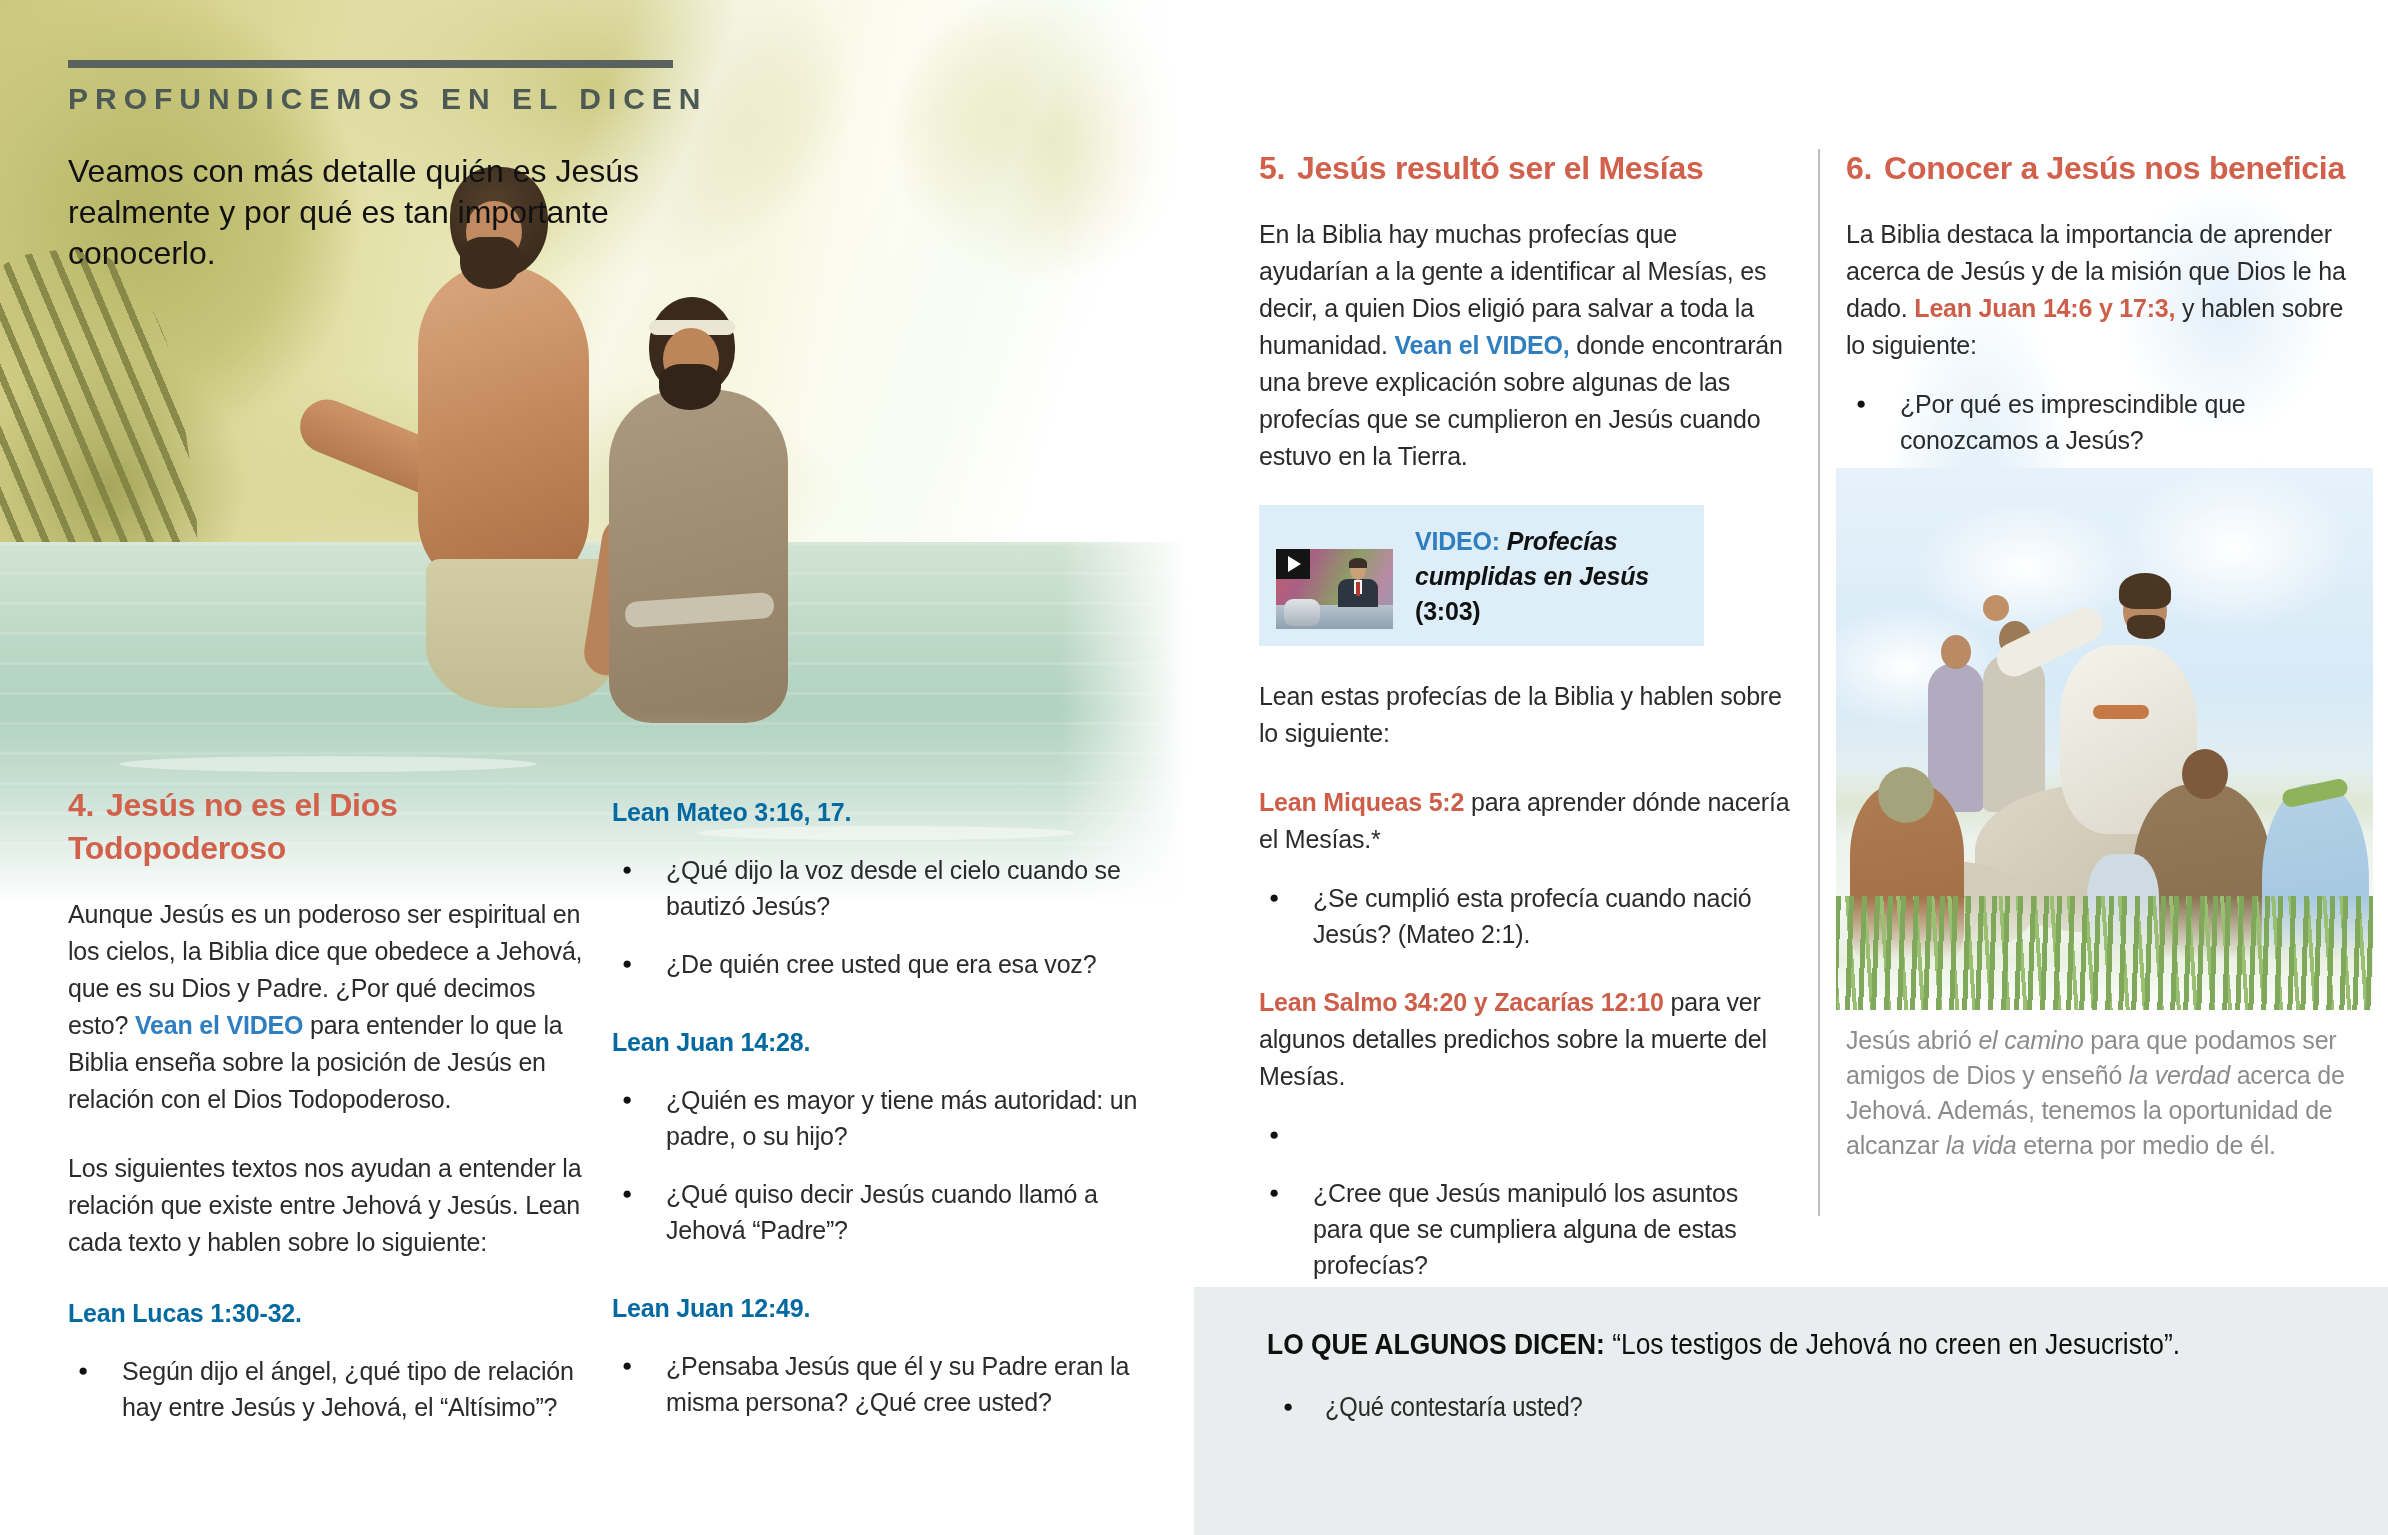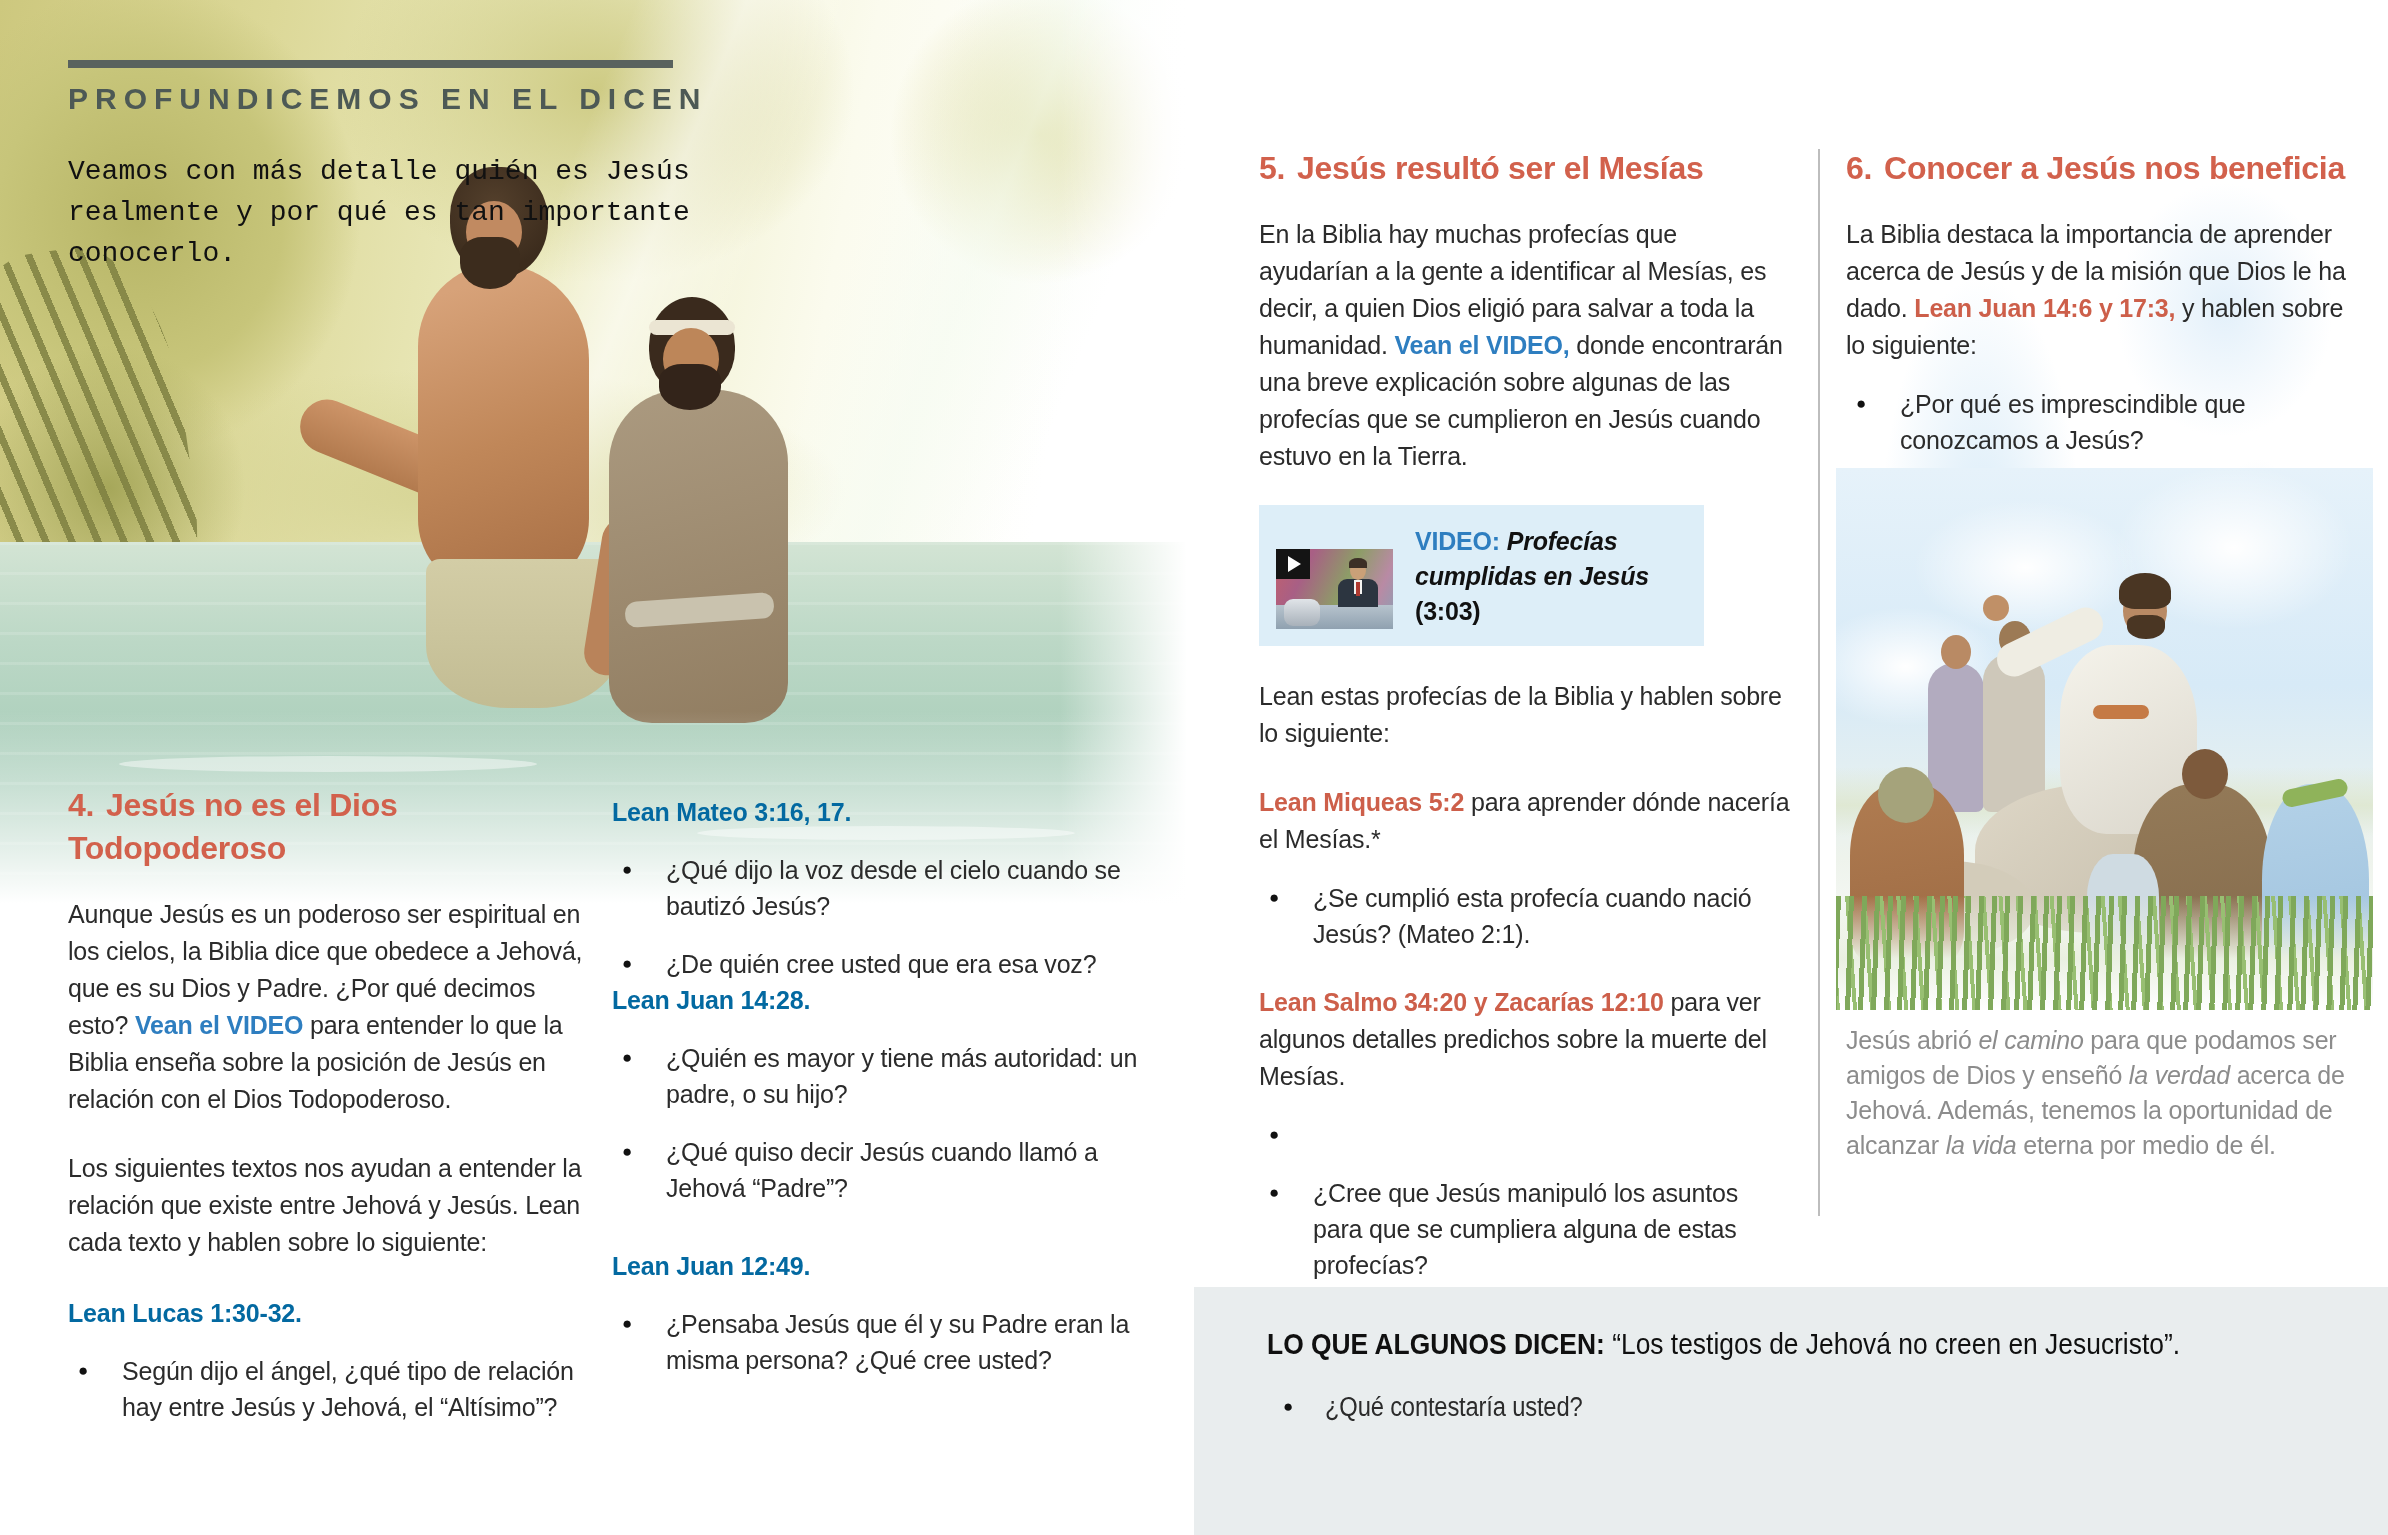--- a/index.html
+++ b/index.html
@@ -40,21 +40,21 @@
   .jn-band{position:absolute;left:649px;top:320px;width:86px;height:15px;border-radius:8px;background:#ebe5d3;}
   .jn-face{position:absolute;left:663px;top:328px;width:56px;height:62px;border-radius:50%;background:#bd8659;}
   .jn-beard{position:absolute;left:659px;top:364px;width:62px;height:46px;border-radius:40% 40% 55% 55%;background:#33241a;}
   .jn-sash{position:absolute;left:625px;top:597px;width:149px;height:26px;border-radius:12px;transform:rotate(-4deg);background:#c9c2ae;}
   #il-fade-b{position:absolute;left:0;bottom:0;width:100%;height:234px;background:linear-gradient(180deg,rgba(255,255,255,0),#ffffff 82%);}
   #il-fade-r{position:absolute;right:0;top:0;width:149px;height:100%;background:linear-gradient(90deg,rgba(255,255,255,0),#ffffff 85%);}
 
   
   #kicker-bar{left:68px;top:60px;width:605px;height:8px;background:#59625e;}
   #kicker{left:68px;top:82px;width:697px;font-size:30px;font-weight:bold;letter-spacing:7px;color:#4d5955;}
-  #page-intro{left:68px;top:151px;width:677px;font-size:28px;line-height:41px;color:#111;font-family:Liberation Mono, monospace;}
+  #page-intro{left:68px;top:151px;width:677px;font-size:32px;line-height:41px;color:#111;}
 
   .col{position:absolute;}
   #l-col1{left:68px;top:784px;width:532px;}
   #l-col2{left:612px;top:794px;width:532px;}
   #r-col1{left:1259px;top:147px;width:532px;}
   #r-col2{left:1846px;top:147px;width:512px;}
 
   h2.sec{margin:0;font-size:32px;line-height:43px;font-weight:bold;color:#d2614c;letter-spacing:-0.3px;}
   h2.sec .num{display:inline-block;margin-right:12px;}
   .body-par{font-size:25px;line-height:37px;letter-spacing:-0.2px;color:#2b2b2b;margin:0;}
@@ -194,21 +194,21 @@
   <div class="ref-label">Lean Mateo 3:16, 17.</div>
   <div class="bullet">
     <span class="dot">●</span>
     <span class="btxt">¿Qué dijo la voz desde el cielo cuando se bautizó Jesús?</span>
   </div>
   <div class="bullet">
     <span class="dot">●</span>
     <span class="btxt">¿De quién cree usted que era esa voz?</span>
   </div>
 
-  <div class="ref-label" style="">Lean Juan 14:28.</div>
+  <div class="ref-label" style="margin-top:42px;">Lean Juan 14:28.</div>
   <div class="bullet">
     <span class="dot">●</span>
     <span class="btxt">¿Quién es mayor y tiene más autoridad: un padre, o su hijo?</span>
   </div>
   <div class="bullet">
     <span class="dot">●</span>
     <span class="btxt">¿Qué quiso decir Jesús cuando llamó a Jehová “Padre”?</span>
   </div>
 
   <div class="ref-label" style="margin-top:42px;">Lean Juan 12:49.</div>

